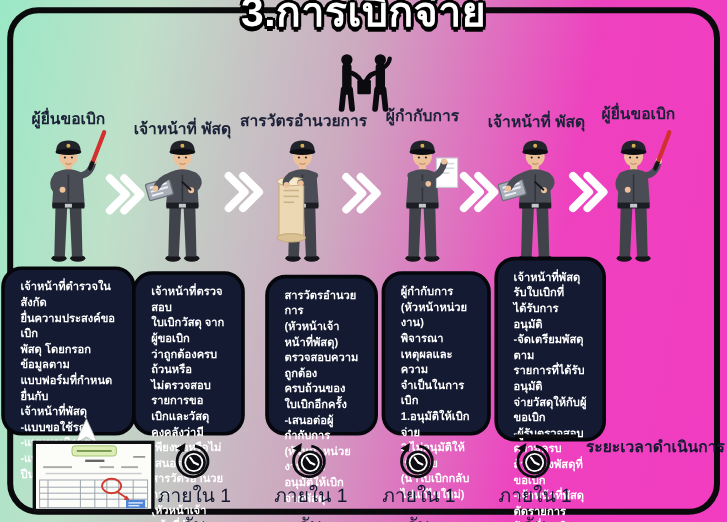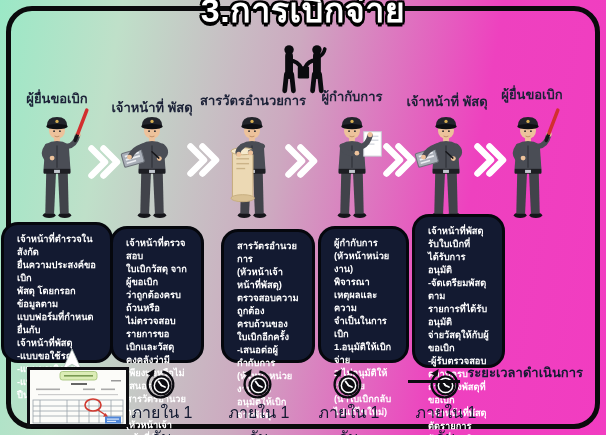--- a/index.html
+++ b/index.html
@@ -36,21 +36,21 @@
     margin:0;font-size:9.3px;font-weight:600;line-height:1.4;white-space:pre-line;
     letter-spacing:0;
   }
   .doc{position:absolute;left:27px;top:367px;width:102px;height:60px;}
   .up-arrow{position:absolute;left:61px;top:348px;display:inline-flex;}
   .clock{position:absolute;width:33px;height:33px;display:inline-flex;}
   .duration{
     position:absolute;width:84px;text-align:center;font-size:16px;font-weight:400;color:#131a31;
   }
   .caption-row{
-    position:absolute;right:23px;top:362px;display:flex;align-items:flex-end;gap:7px;
+    position:absolute;right:2px;top:362px;display:flex;align-items:flex-start;gap:7px;
   }
   .caption-line{width:52px;height:3px;background:#0c0c11;}
   .caption-text{font-size:13px;font-weight:800;color:#131a31;white-space:nowrap;}
 </style>
 </head>
 <body>
 
 <div class="page">
   <div class="frame"></div>
 

